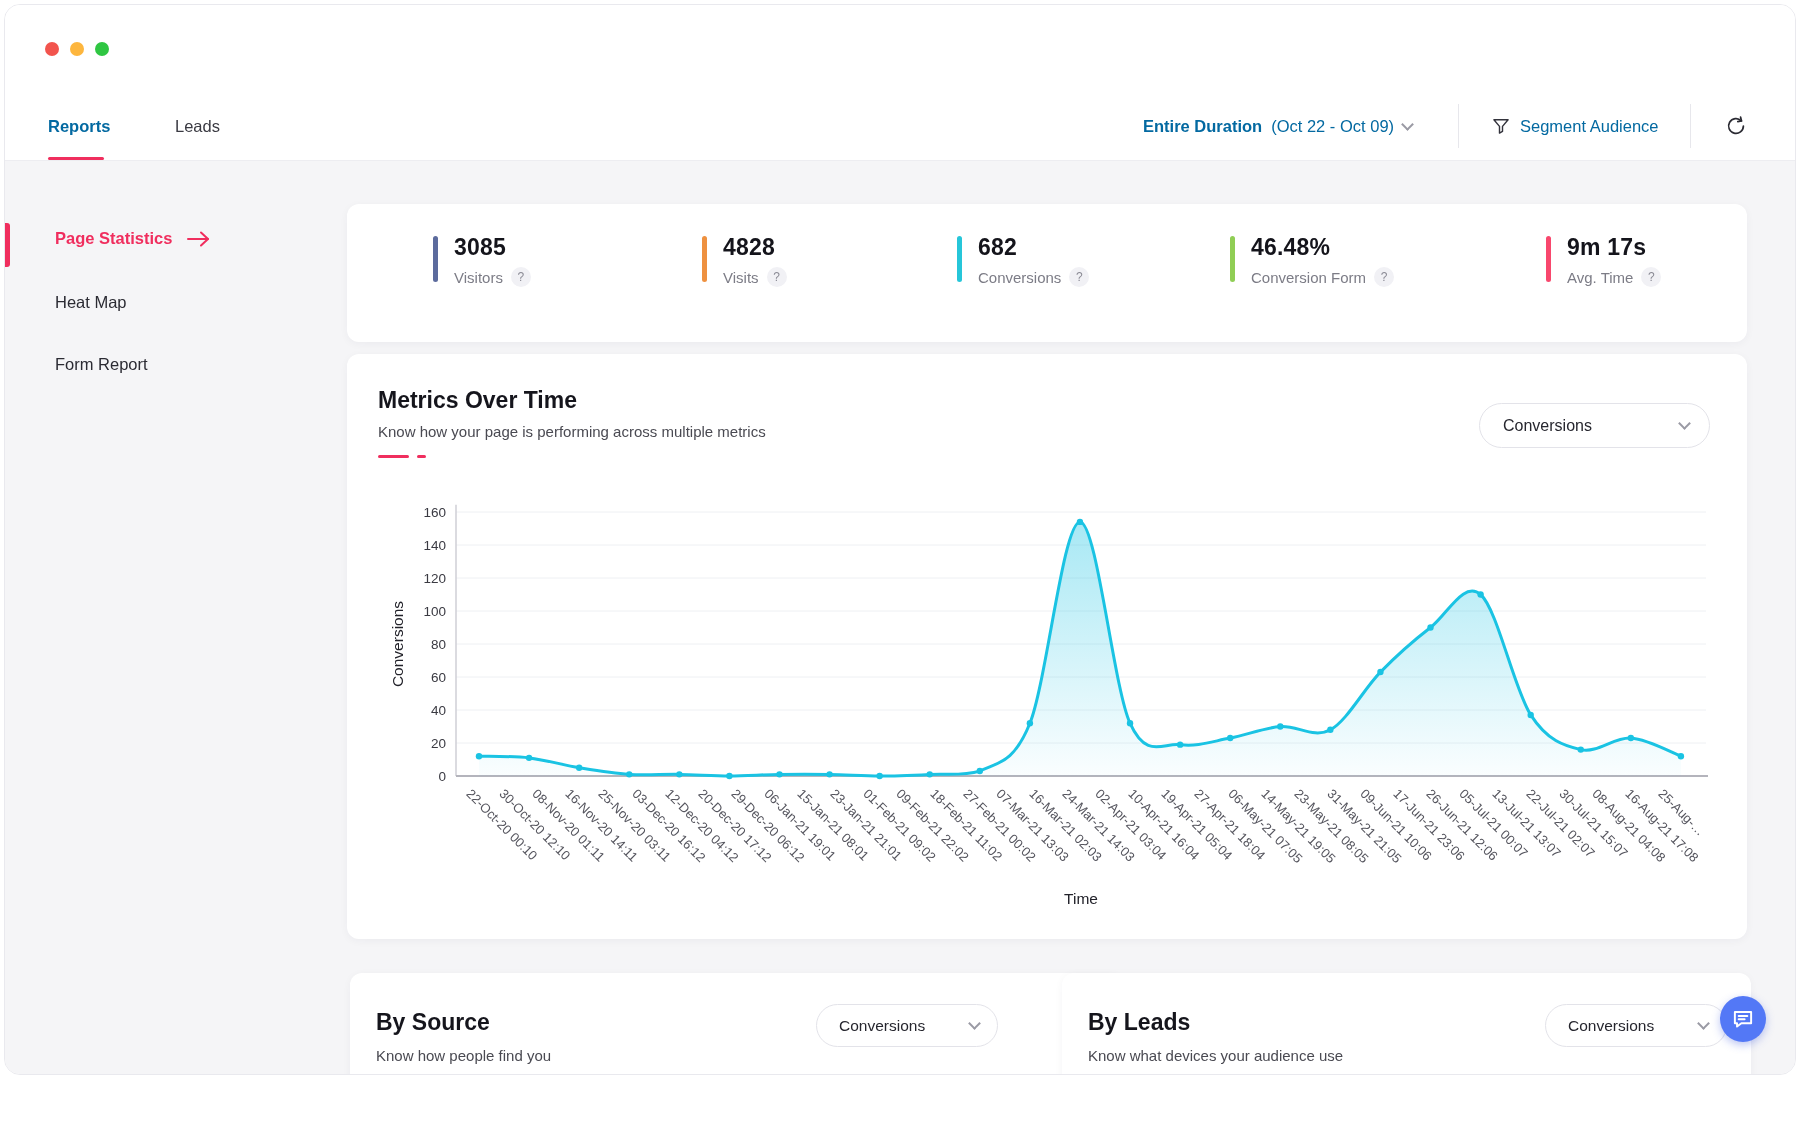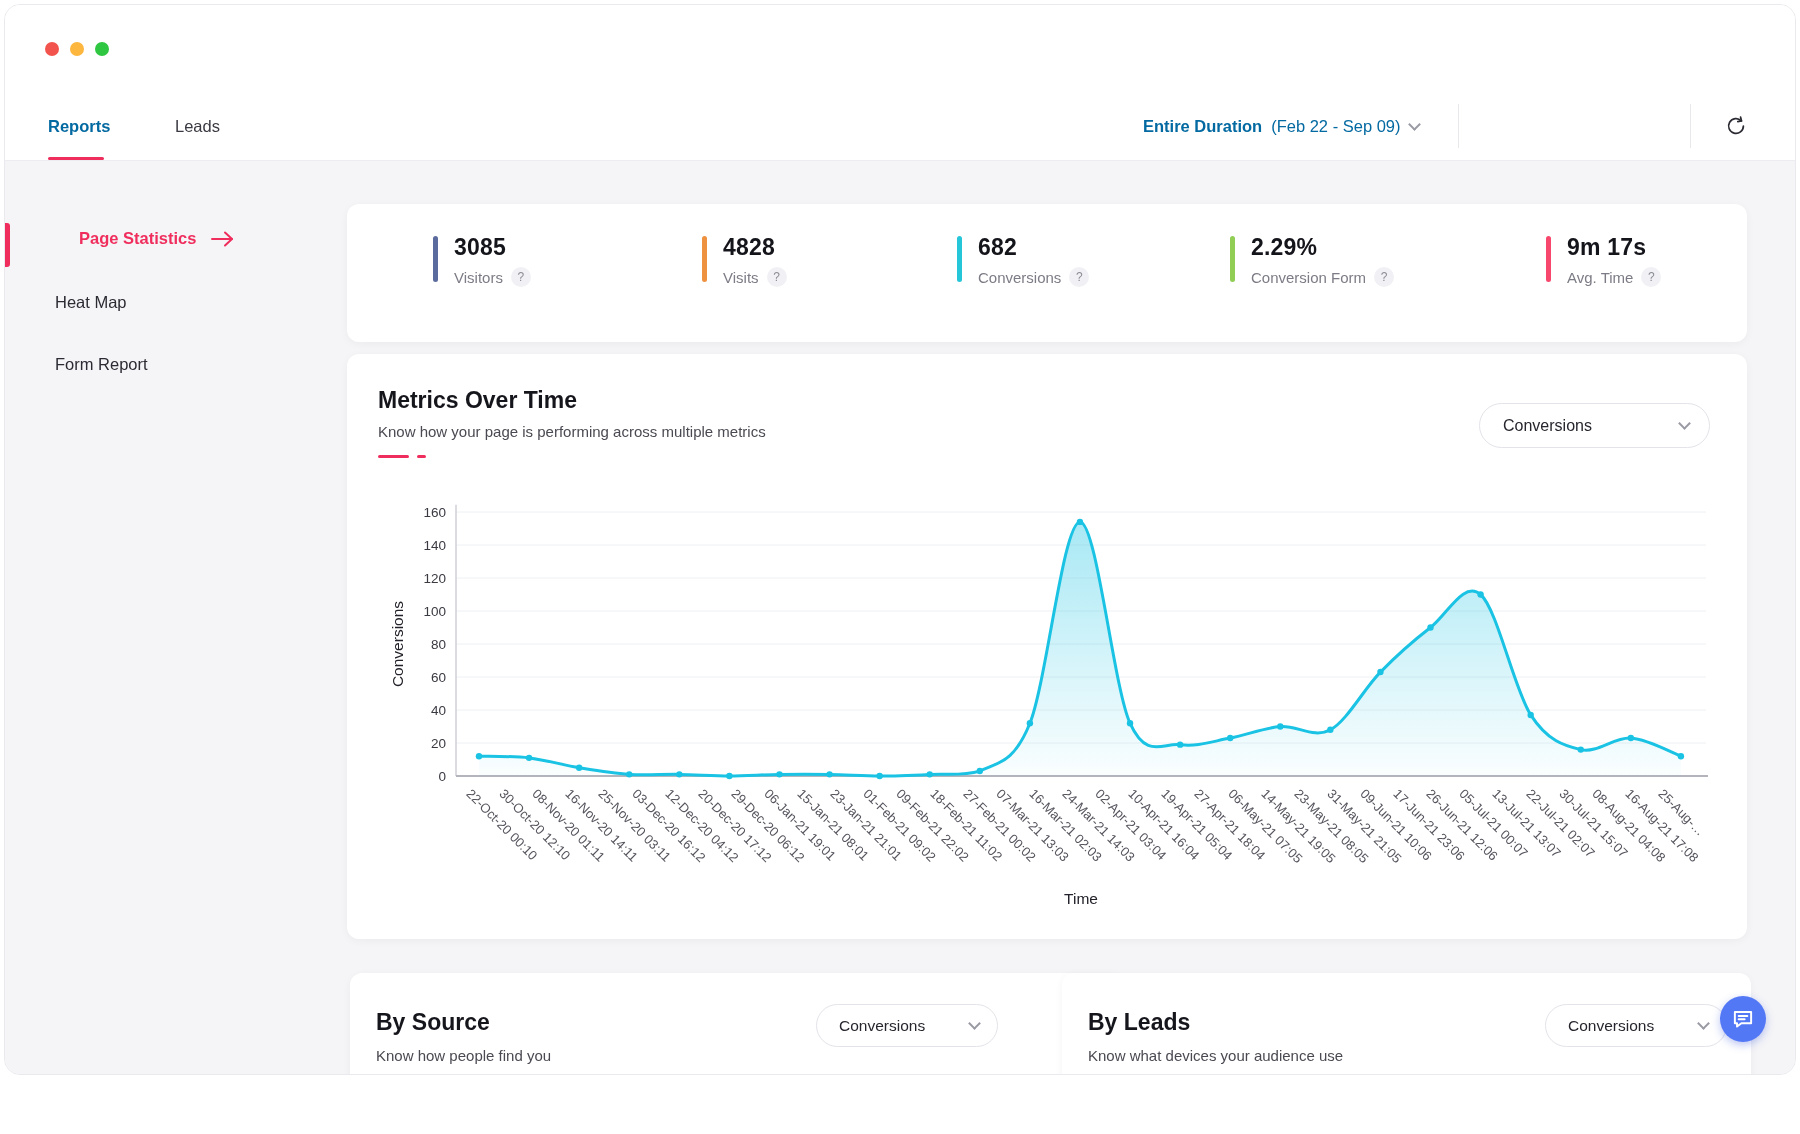--- a/index.html
+++ b/index.html
@@ -65,37 +65,43 @@
     <div class="tab active" style="left:43px;">
       <span>Reports</span>
     </div>
     <div class="tab-underline"></div>
     <div class="tab" style="left:170px;justify-content:flex-end;">
       <span>Leads</span>
     </div>
 
     <div class="tb-item" style="left:1138px;">
       <span style="font-weight:bold;">Entire Duration</span>
-      <span>(Feb 22 - Sep 09)</span>
+      <span>(Oct 22 - Oct 09)</span>
       <span class="chev"></span>
     </div>
     <div class="tb-div" style="left:1453px;"></div>
+    <div class="tb-item icon-btn" style="left:1486px;">
+      <svg width="20" height="20" viewBox="0 0 24 24" fill="none" stroke="#33333c" stroke-width="1.7" stroke-linejoin="round">
+        <path d="M3.5 4.5h17l-6.7 8v6l-3.6 2v-8z"></path>
+      </svg>
+      <span>Segment Audience</span>
+    </div>
     <div class="tb-div" style="left:1685px;"></div>
     <div class="tb-item icon-btn" style="left:1719px;">
       <svg width="24" height="24" viewBox="0 0 24 24" fill="none" stroke="#2b2b33" stroke-width="1.7" stroke-linecap="round">
         <path d="M19.4 12a7.4 7.4 0 1 1-2.1-5.2"></path>
         <polyline points="16.6,3.2 17.5,6.9 13.8,7.6"></polyline>
       </svg>
     </div>
   </div>
 
   <div class="content">
 
     <div class="accent-bar"></div>
-    <div class="side-item active" style="top:68px;margin-left:24px;">
+    <div class="side-item active" style="top:68px;">
       <span>Page Statistics</span>
       <svg width="26" height="18" viewBox="0 0 26 18" fill="none" stroke="#f02e5e" stroke-width="2" stroke-linecap="round" stroke-linejoin="round">
         <path d="M2 9h20"></path>
           <path d="M15 2.5 22 9l-7 6.5"></path>
       </svg>
     </div>
     <div class="side-item" style="top:132px;">
       <span>Heat Map</span>
     </div>
     <div class="side-item" style="top:194px;">
@@ -122,21 +128,21 @@
         <div class="stat" style="left: 610px;">
           <span class="stat-bar" style="background:#26c6d9"></span>
           <span class="stat-value">682</span>
           <span class="stat-label">
             <span>Conversions</span>
             <span class="qmark">?</span>
           </span>
         </div>
         <div class="stat" style="left: 883px;">
           <span class="stat-bar" style="background:#90ce55"></span>
-          <span class="stat-value">2.29%</span>
+          <span class="stat-value">46.48%</span>
           <span class="stat-label">
             <span>Conversion Form</span>
             <span class="qmark">?</span>
           </span>
         </div>
         <div class="stat" style="left: 1199px;">
           <span class="stat-bar" style="background:#f8476d"></span>
           <span class="stat-value">9m 17s</span>
           <span class="stat-label">
             <span>Avg. Time</span>

